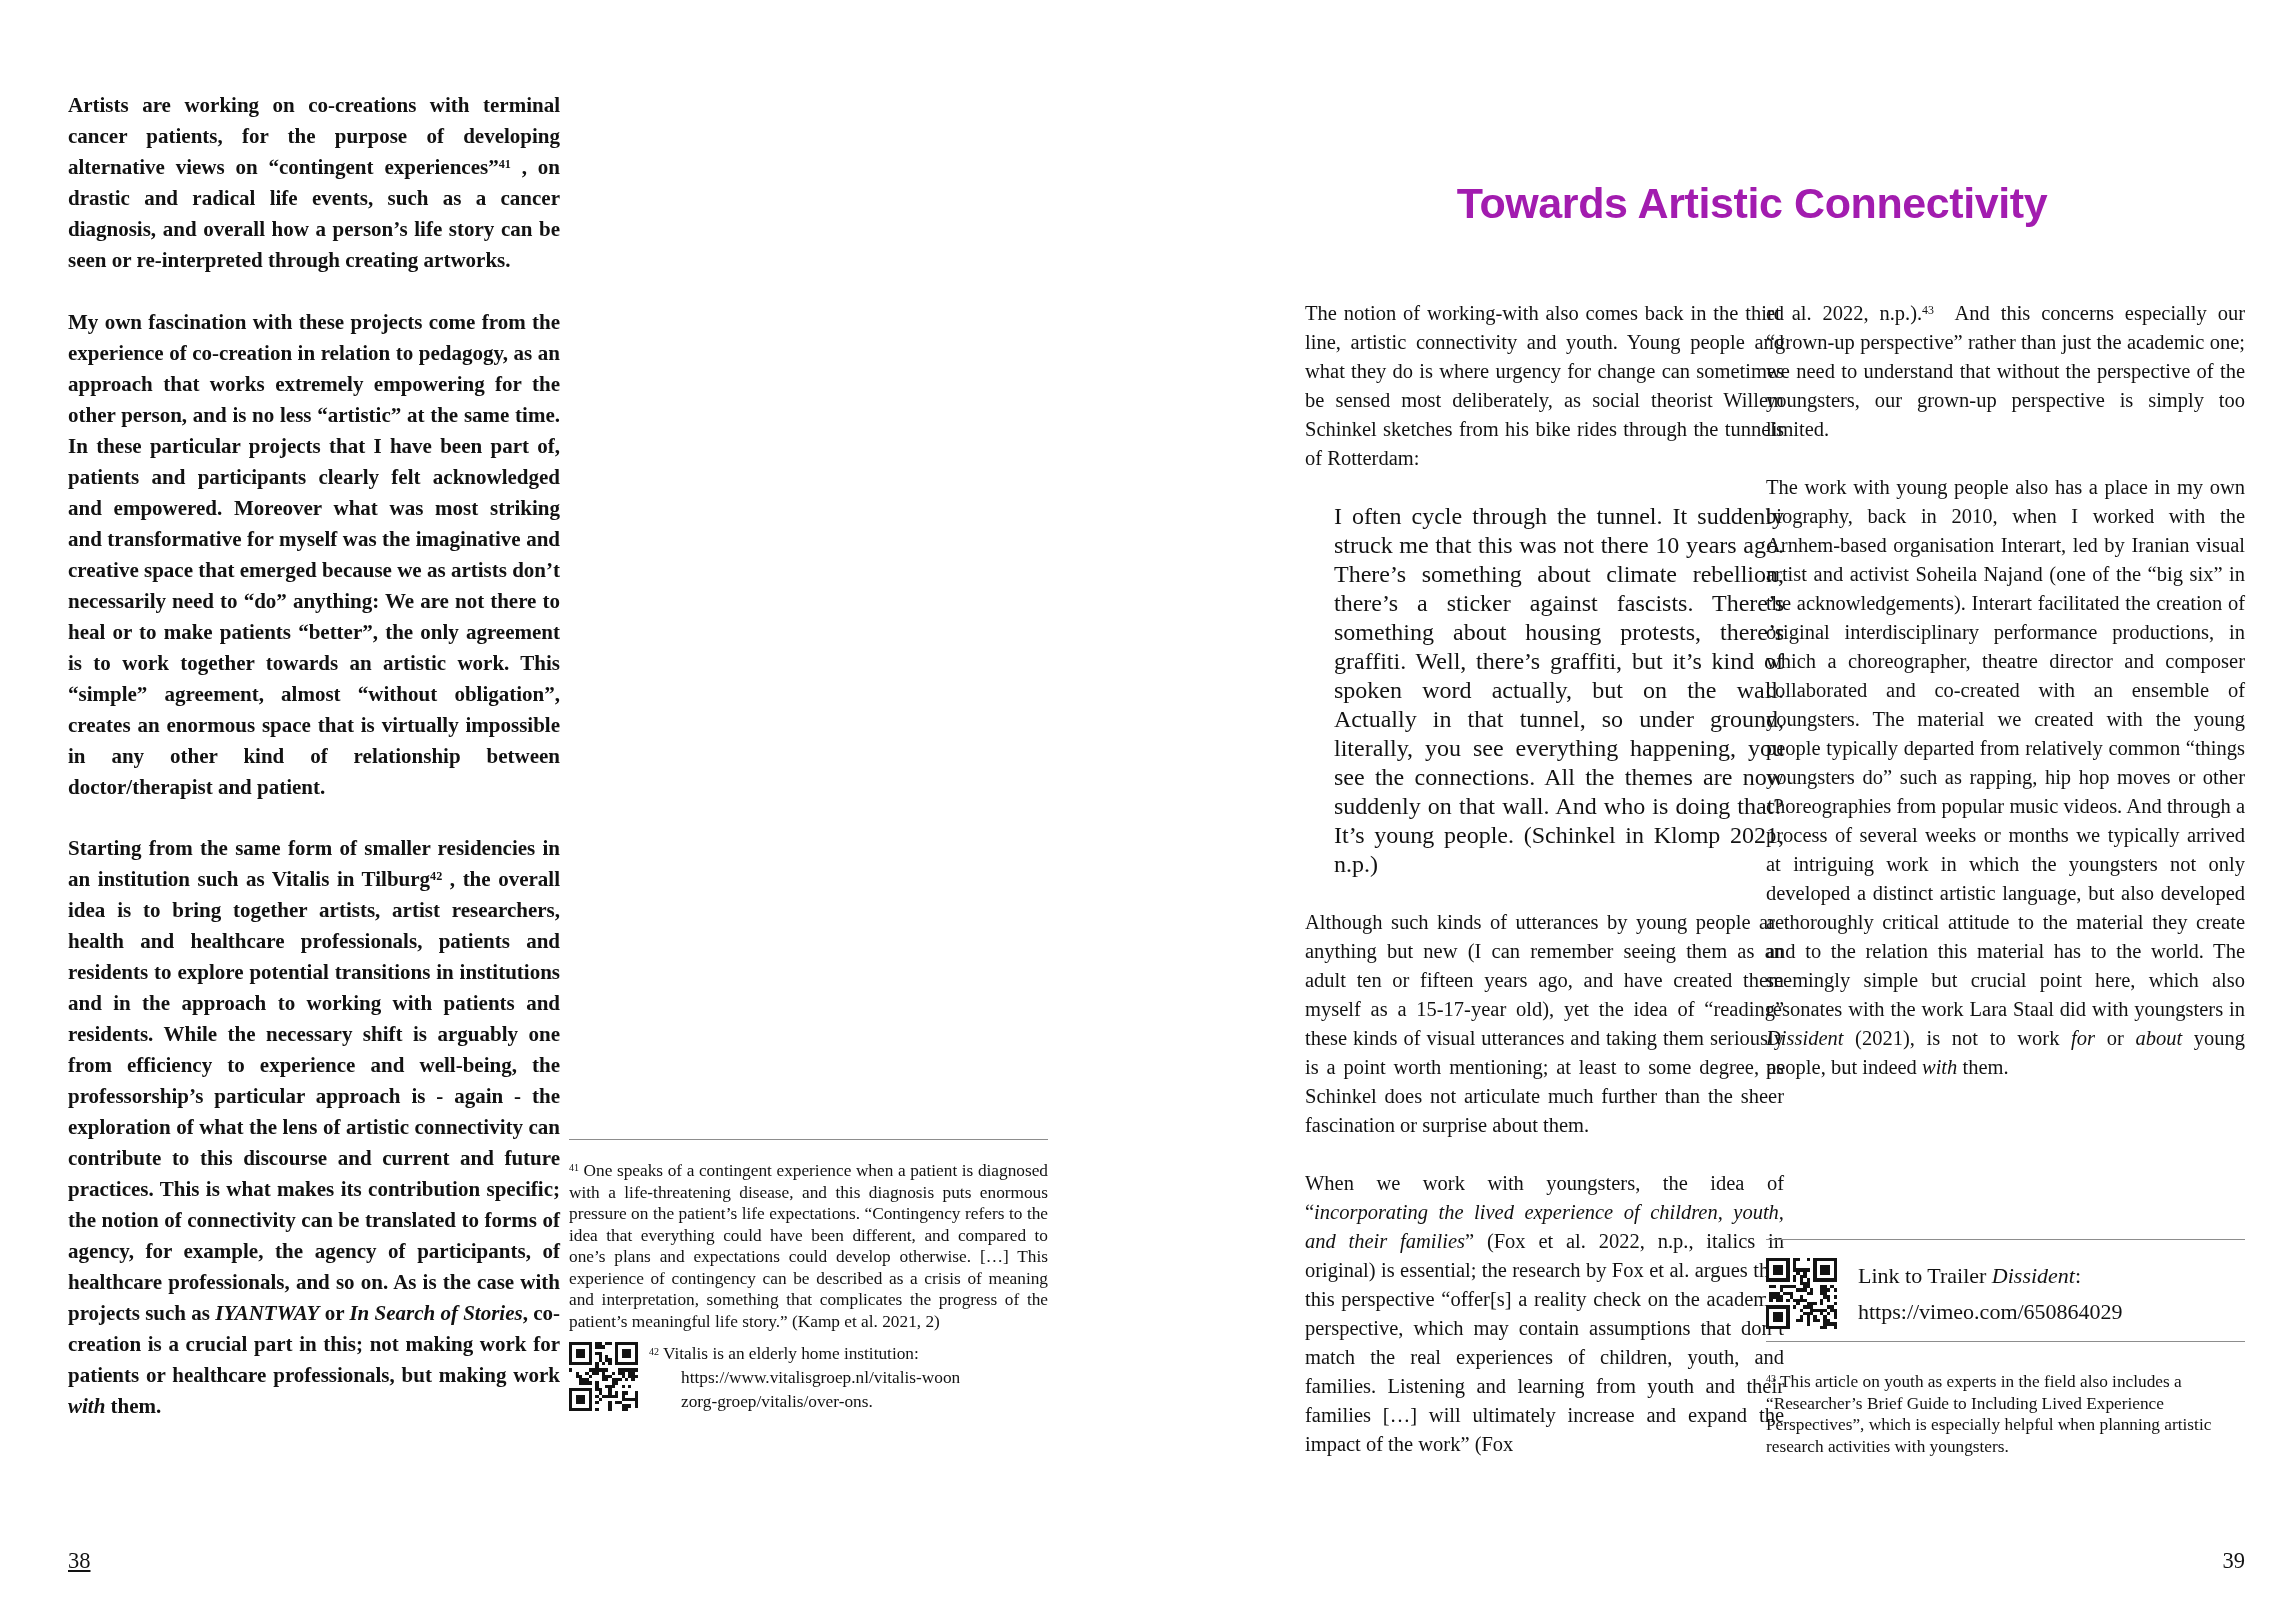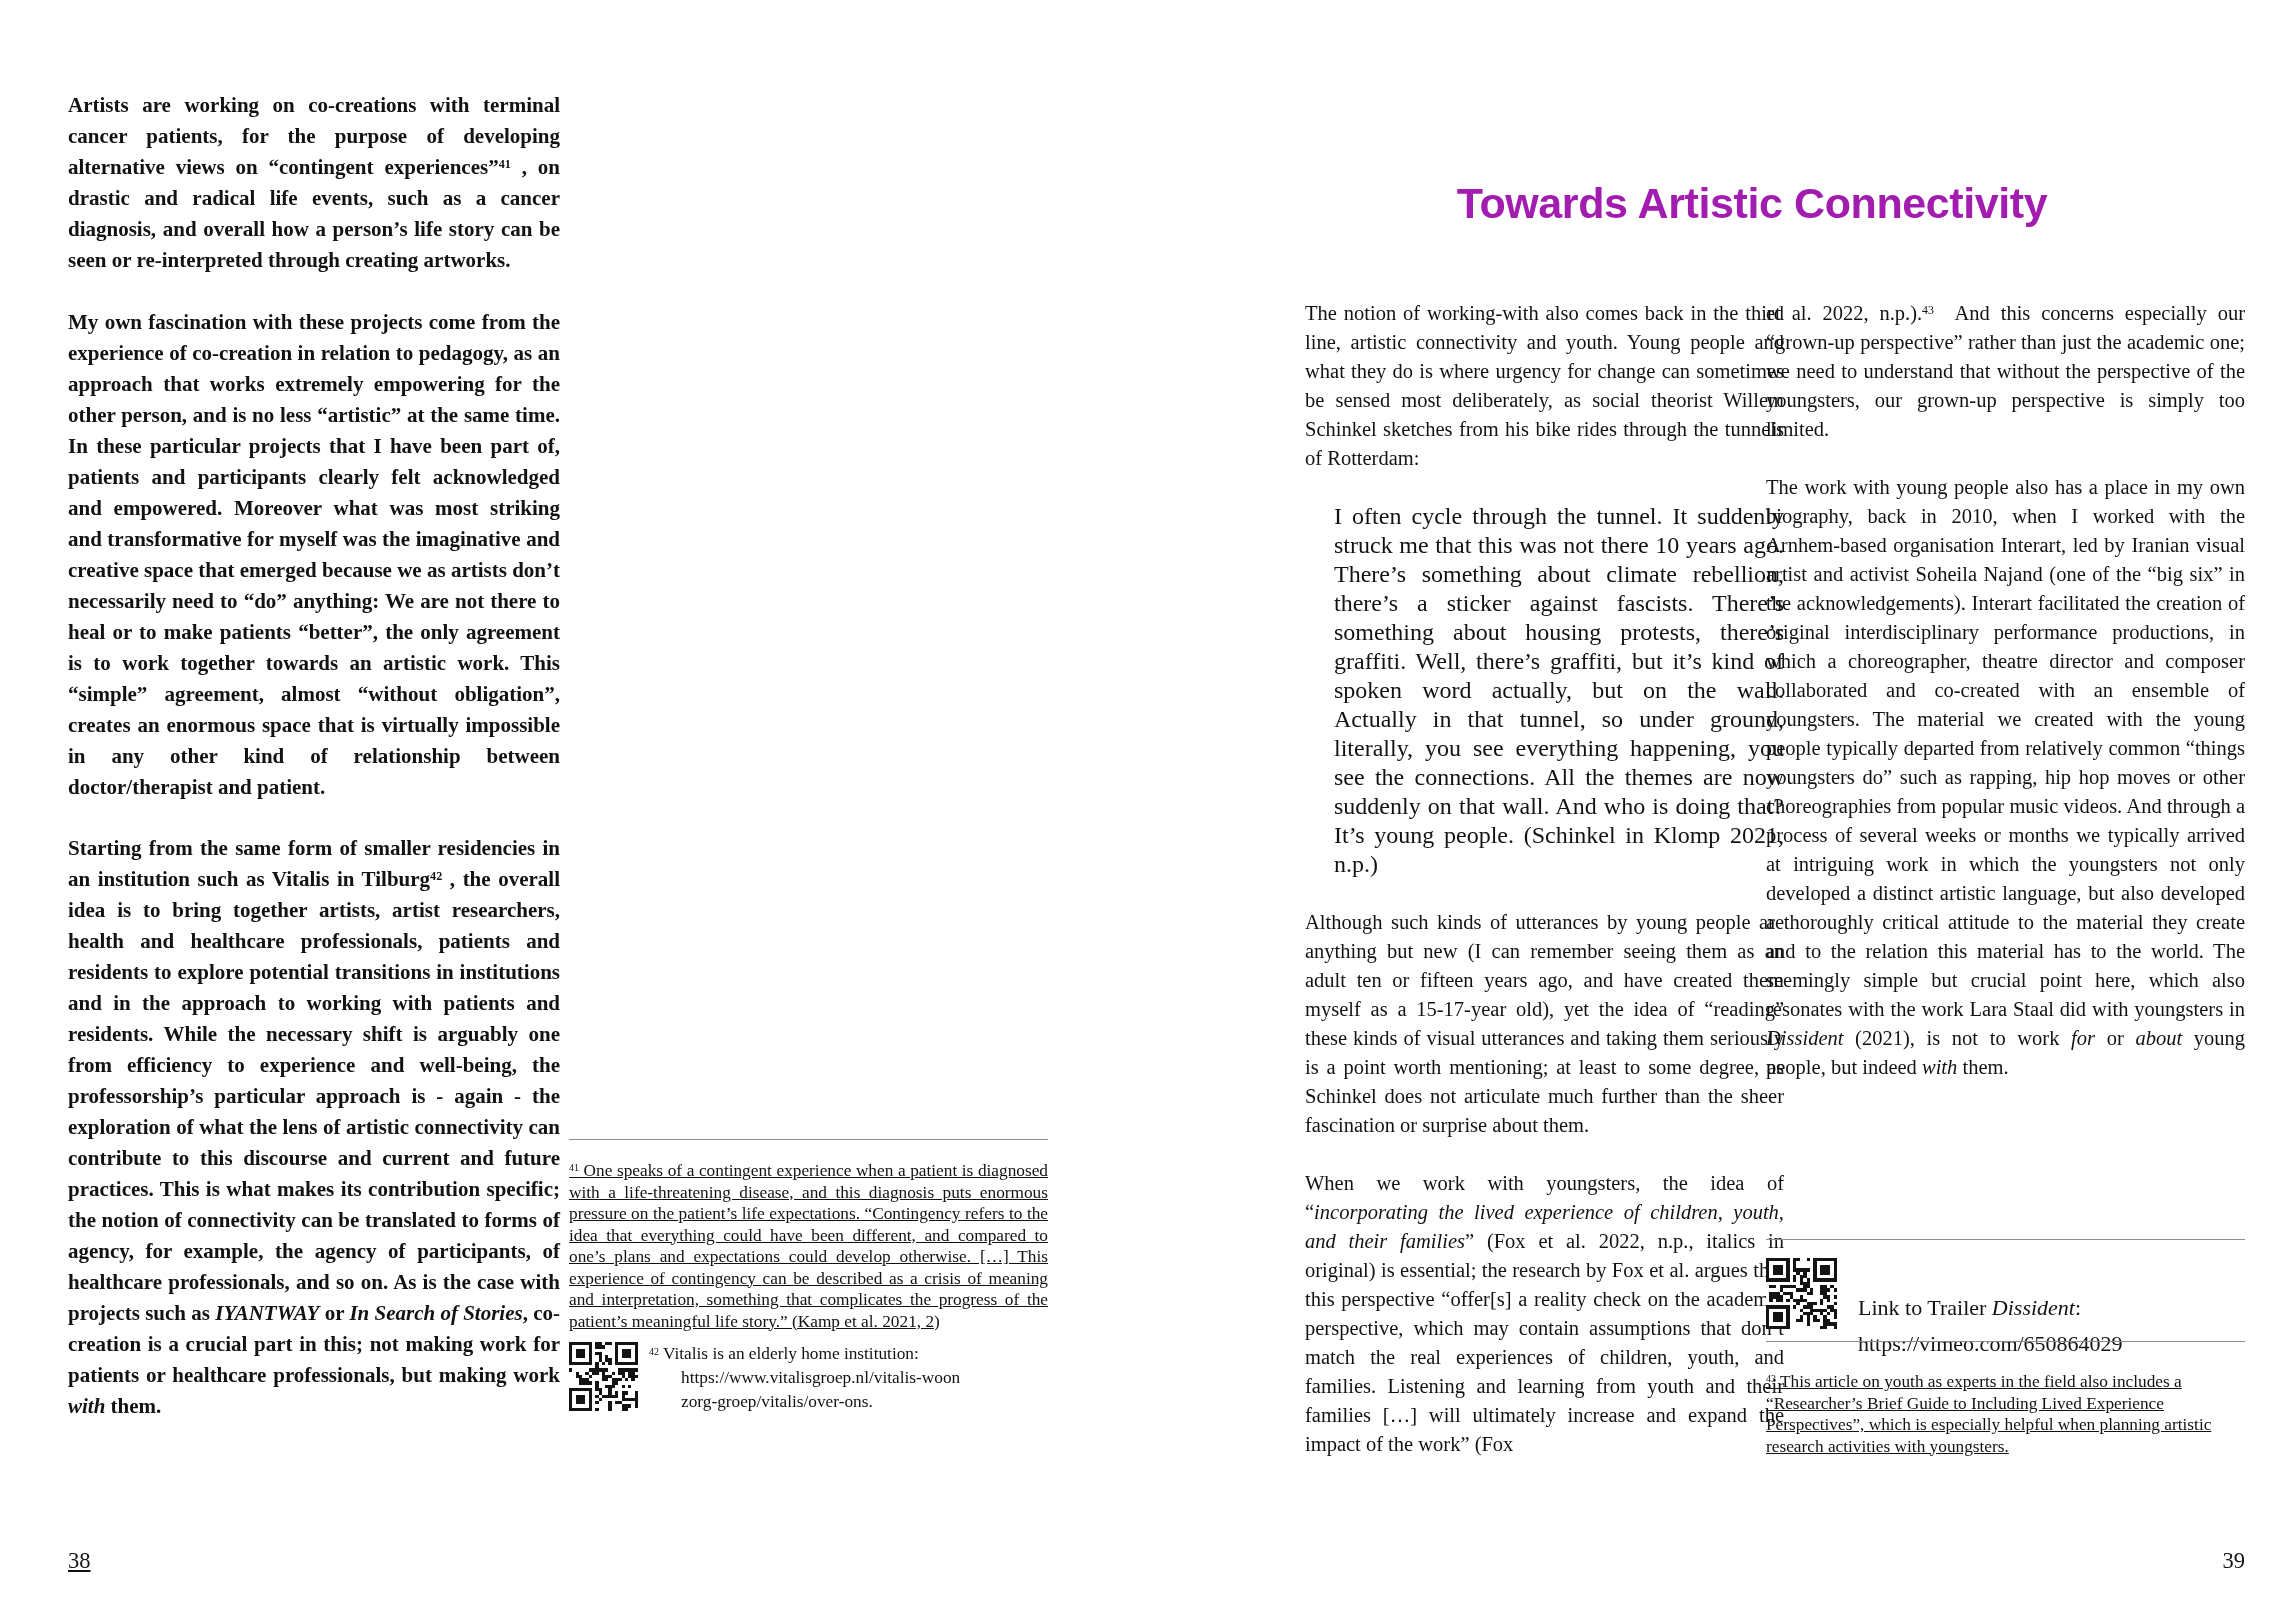--- a/index.html
+++ b/index.html
@@ -10,21 +10,21 @@
     -webkit-hyphens:auto; hyphens:auto;
   }
   .abs { position:absolute; }
   
   #left-main { left:68px; top:90px; width:492px; }
   #left-main .para {
     font-size:21px; line-height:31px; text-align:justify; margin:0 0 30.5px 0;font-weight:bold;
   }
   #left-footnotes { left:569px; top:1139px; width:479px; border-top:1.6px solid #8d8d8d; }
   .fn-text {
-    font-size:17.3px; line-height:21.5px; text-align:justify;text-decoration:underline;
+    font-size:17.3px; line-height:21.5px; text-align:justify;
   }
   #fn41 { margin-top:20px; }
   #fn42-row { margin-top:10.4px; display:flex; gap:11px; align-items:flex-start; }
   .qr { flex:0 0 auto; background:#fff; }
   #fn42-qr { width:69px; height:69px; }
   .fn42-text { font-size:17.3px; line-height:24px; text-align:left; }
   .fn42-indent { padding-left:32px; }
   .pagenum { font-size:22.5px; line-height:24px; }
   #pagenum-left { left:68px; top:1549px;text-decoration:underline; }
   
@@ -38,21 +38,21 @@
   .col .para {
     font-size:20.5px; line-height:29px; text-align:justify; margin:0 0 29px 0;
   }
   .col .quote {
     font-size:24px; line-height:29px; text-align:justify;
     margin:29px 0 29px 29px;
   }
   #trailer-section { left:1766px; top:1239px; width:479px; border-top:1.6px solid #8d8d8d; }
   #trailer-row { margin-top:17.7px; display:flex; gap:21px; align-items:flex-start; }
   #trailer-qr { width:71px; height:71px; }
-  .trailer-text { font-size:22px; line-height:36px; text-align:left;margin-top:32px; }
+  .trailer-text { font-size:22px; line-height:36px; text-align:left; }
   #fn43-section { left:1766px; top:1341px; width:479px; border-top:1.6px solid #8d8d8d; }
   #fn43 { margin-top:29px; text-align:left; }
   #pagenum-right { left:1766px; top:1549px; width:479px; text-align:right; }
   sup { font-size:0.58em; line-height:0; position:relative; top:-0.48em; vertical-align:baseline; letter-spacing:0; }
   i { font-style:italic; }
 </style>
 </head>
 <body>
 
 <div class="abs" id="left-main">

